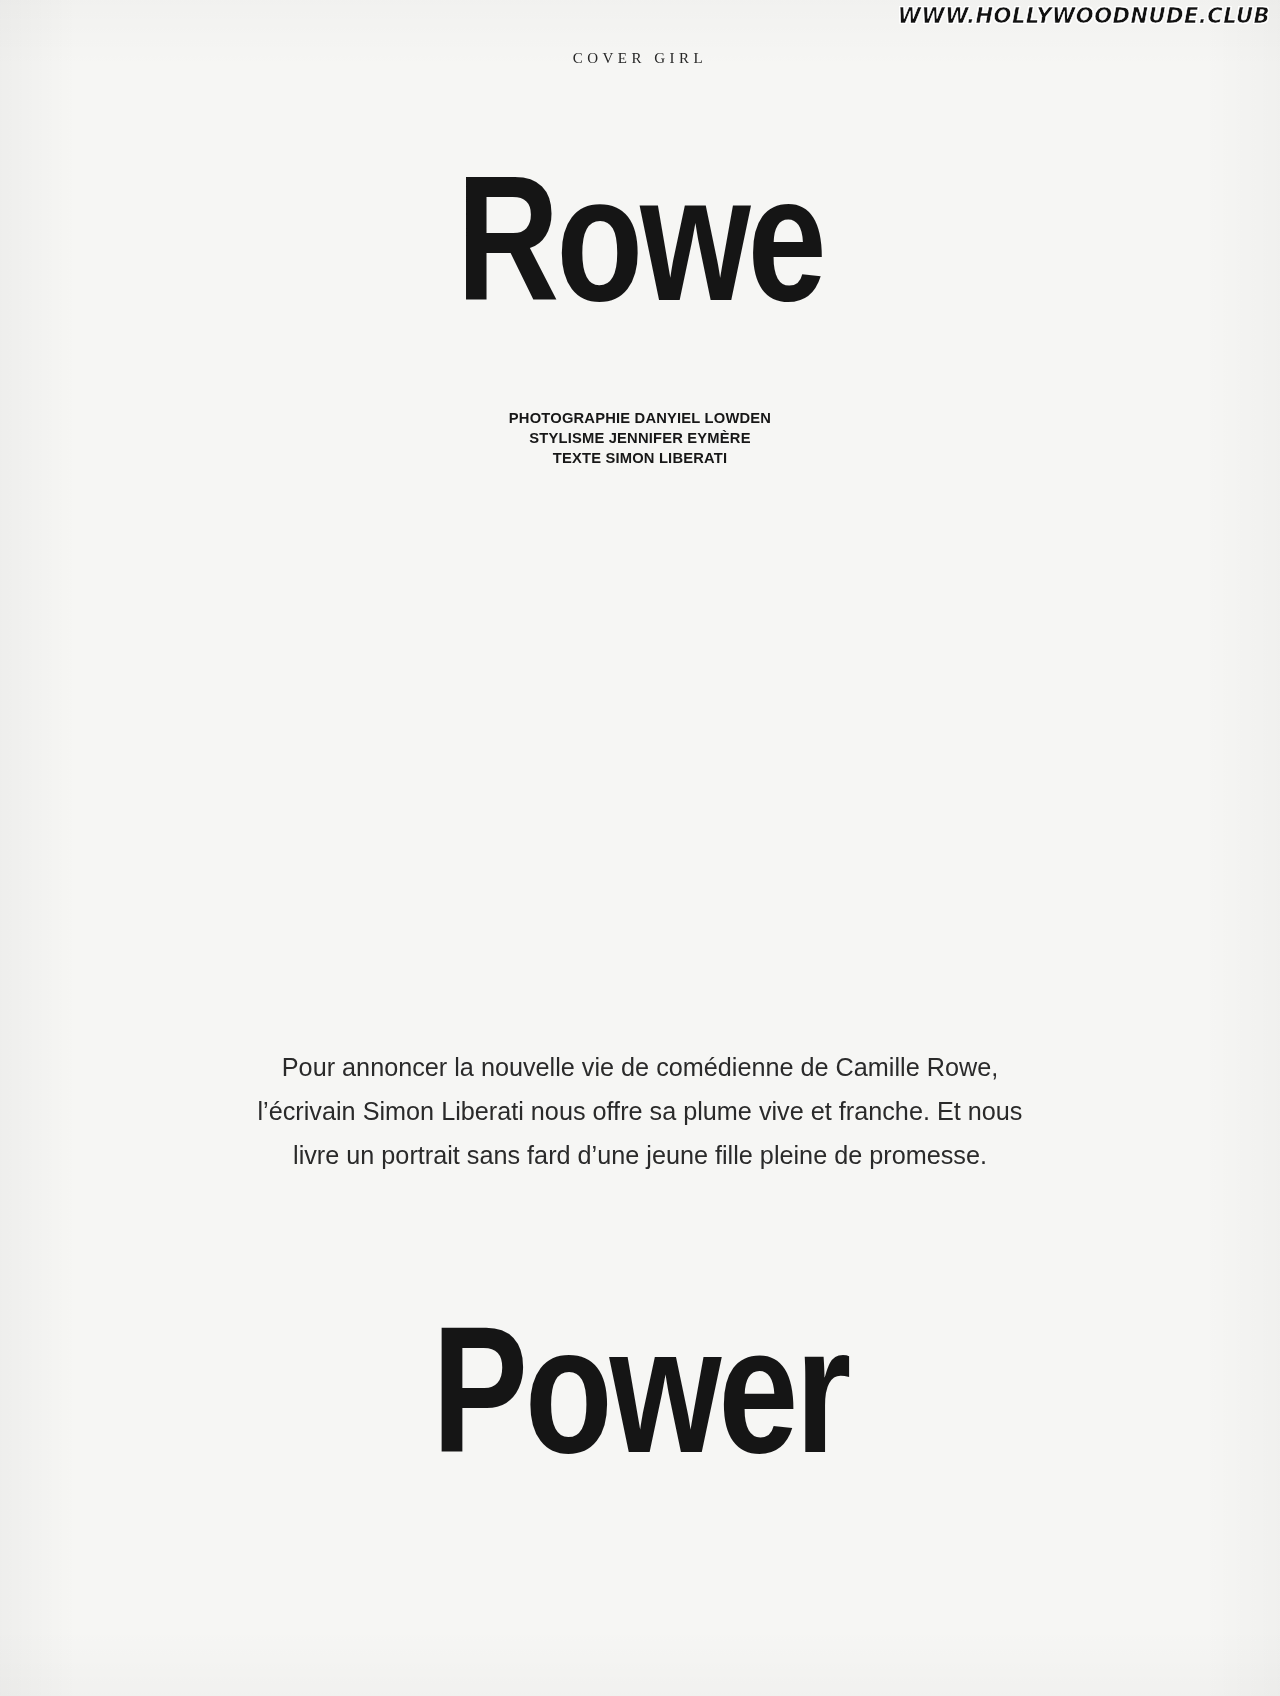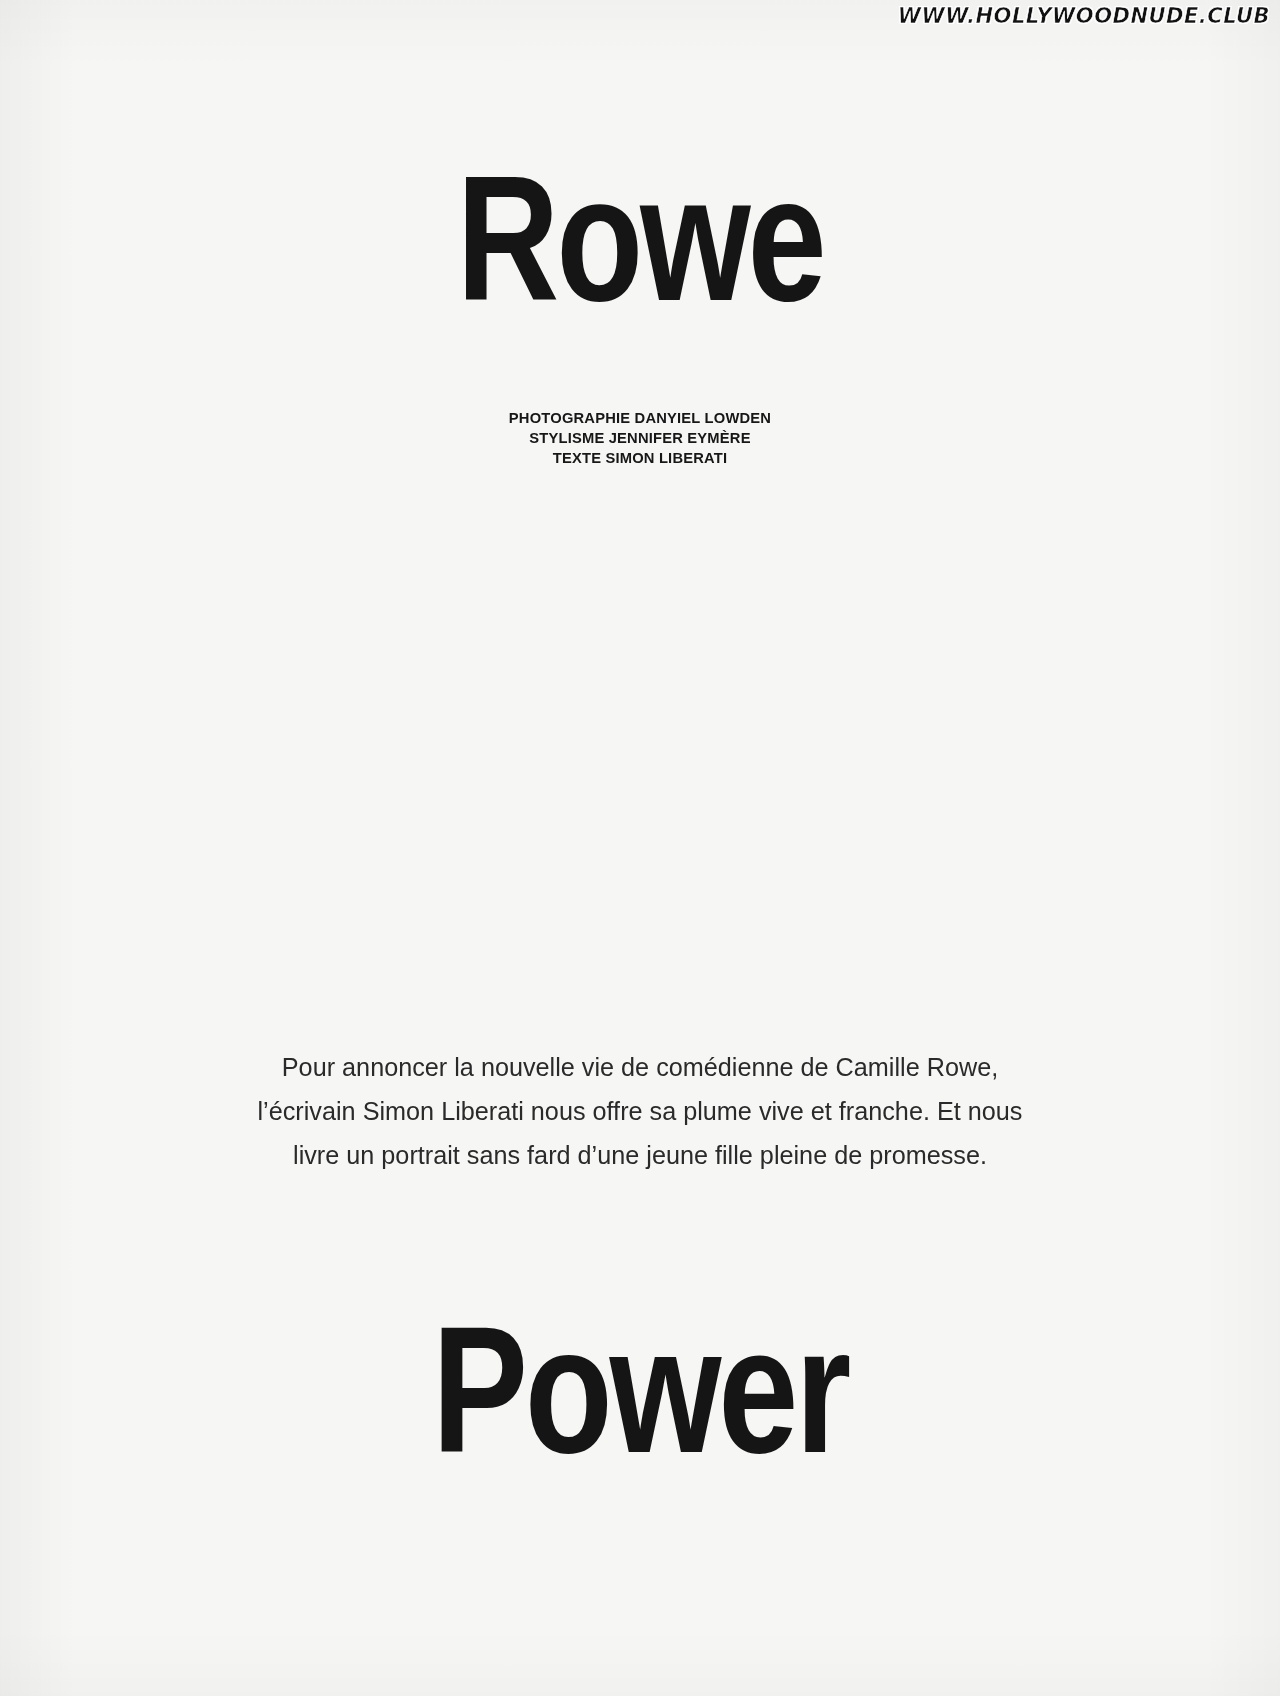--- a/index.html
+++ b/index.html
@@ -126,20 +126,21 @@
 </style>
 </head>
 <body>
 
 <div class="paper"></div>
 
 <div class="page">
 
   <div class="watermark">WWW.HOLLYWOODNUDE.CLUB</div>
 
+  <div class="kicker">COVER GIRL</div>
 
   <div class="title-rowe">Rowe</div>
 
   <div class="credits">
     <div>PHOTOGRAPHIE DANYIEL LOWDEN</div>
     <div>STYLISME JENNIFER EYMÈRE</div>
     <div>TEXTE SIMON LIBERATI</div>
   </div>
 
   <div class="standfirst">Pour annoncer la nouvelle vie de comédienne de Camille Rowe, l’écrivain Simon Liberati nous offre sa plume vive et franche. Et nous livre un portrait sans fard d’une jeune fille pleine de promesse.</div>

